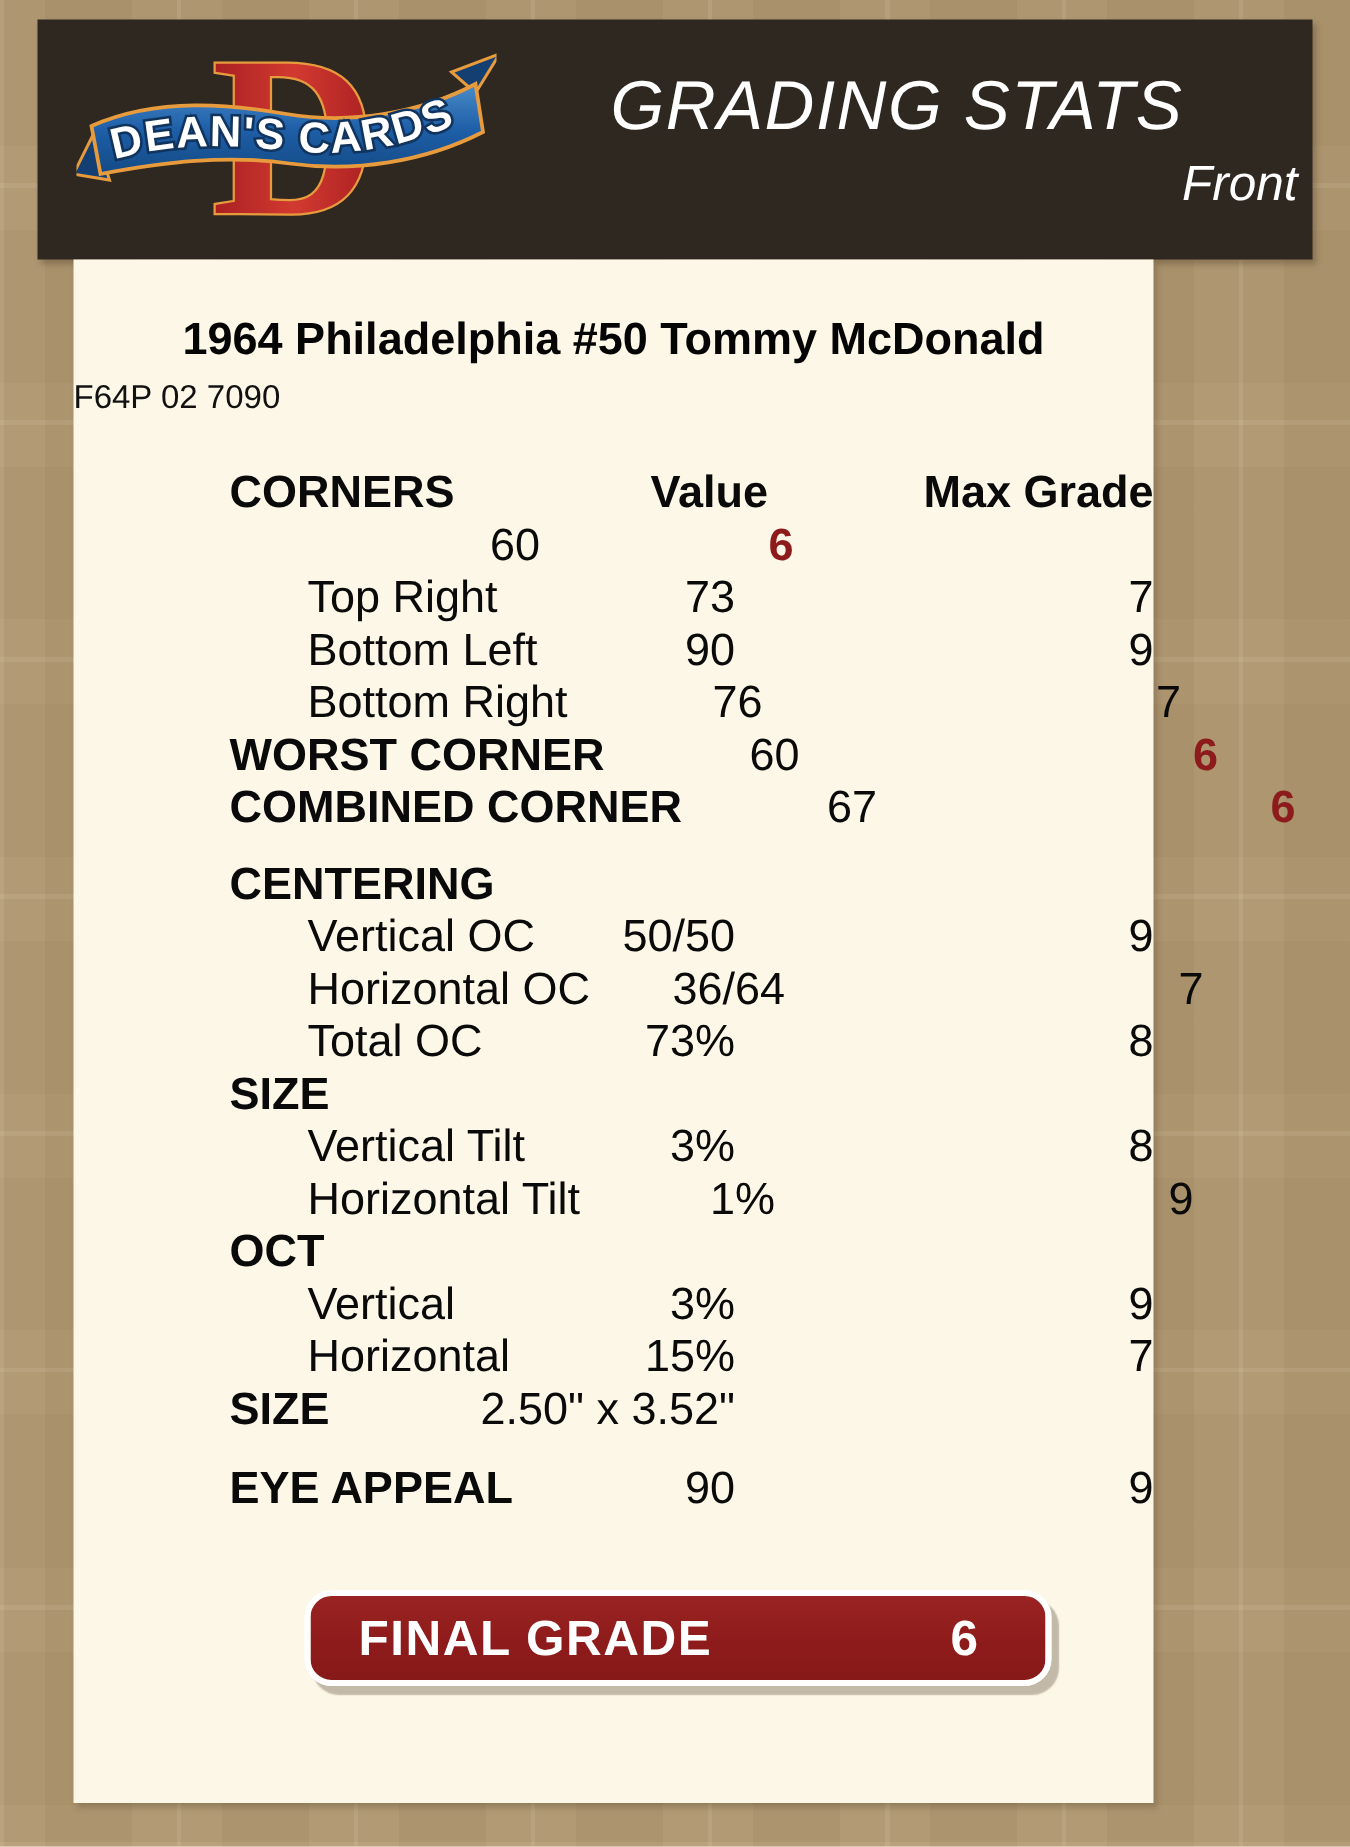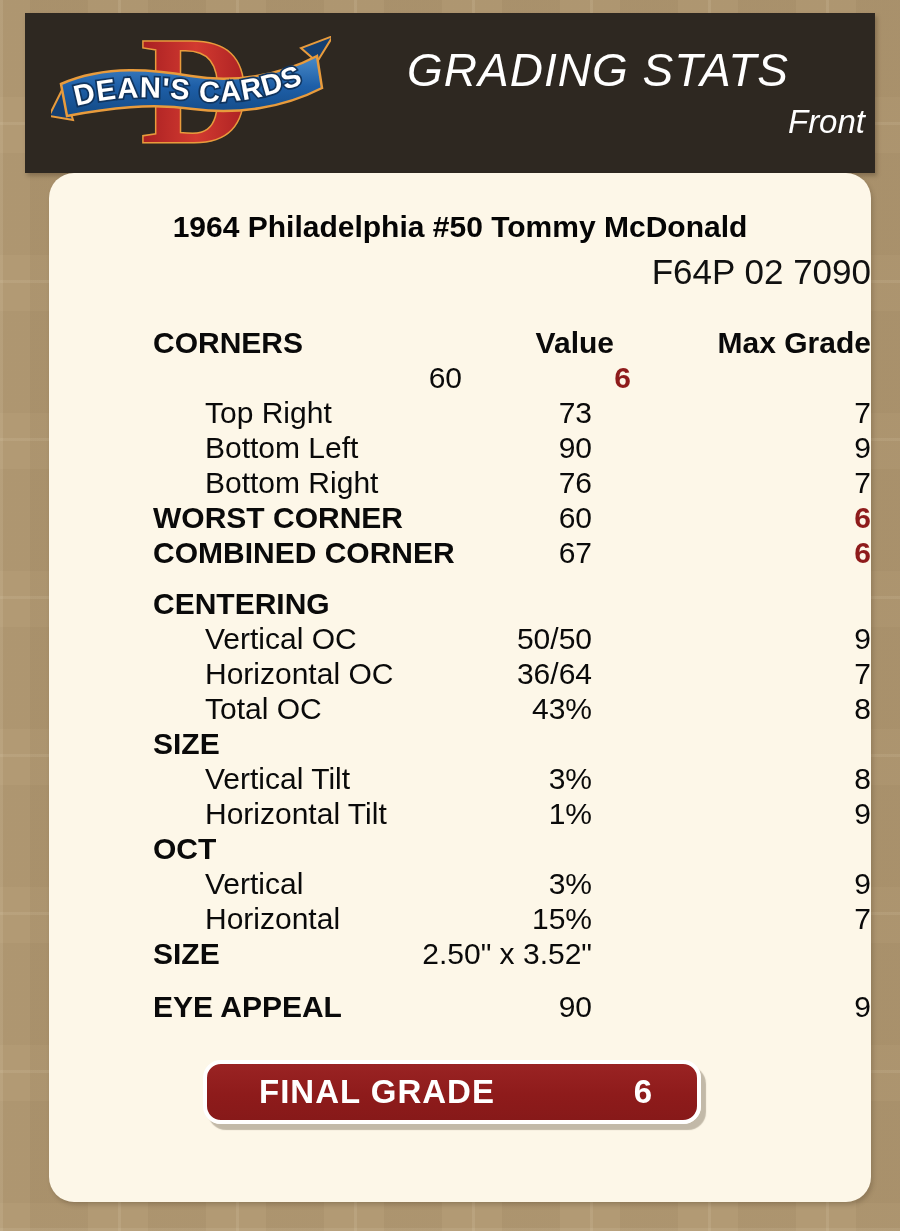--- a/index.html
+++ b/index.html
@@ -22,27 +22,26 @@
     position:absolute; left:25px; top:13px; width:850px; height:160px;
     background:#2e2821; display:flex; align-items:center;
     box-shadow:2px 3px 4px rgba(70,55,35,0.35);
   }
   .logo { position:relative; flex:0 0 auto; width:280px; height:150px; margin-left:26px; }
   .header-text { flex:1 1 auto; text-align:center; color:#ffffff; padding-right:10px;font-style:italic; }
   .header-title { font-size:46px; letter-spacing:1px; line-height:1.1; }
   .header-subtitle { font-size:33px; margin-top:8px;text-align:right; }
 
   .panel {
-    position:absolute; left:49px; top:173px; width:822px; height:1029px;
+    position:absolute; left:49px; top:173px; width:720px; height:1029px;
     background:#fdf7e8;
     box-shadow:2px 3px 4px rgba(70,55,35,0.25);
-    border-radius:25px;
   }
   .card-title { margin:37px 0 0 0; text-align:center; font-size:30px; font-weight:bold; color:#050505; }
-  .card-serial { margin-top:8px; text-align:right; font-size:35px; color:#111111; }
+  .card-serial { margin-top:8px; text-align:left; font-size:22px; color:#111111; }
 
   .stats-table { margin-top:33px; }
   .row {
     display:grid; grid-template-columns:1fr 130px 39px 240px;
     padding-left:104px; height:35px; align-items:center;
     font-size:30px; color:#0a0a0a;
   }
   .row .label { white-space:nowrap; }
   .row.item .label { padding-left:52px; }
   .row.section .label, .row.header .label { font-weight:bold; }
@@ -51,21 +50,21 @@
   .val { display:flex; justify-content:flex-end; white-space:nowrap; }
   .grade { text-align:right; }
   .grade.red { color:#8e1b1b; font-weight:bold; }
 
   .final-grade-button {
     position:absolute; left:154px; top:887px; width:498px; height:64px;
     box-sizing:border-box; border:4px solid #ffffff; border-radius:18px;
     background:linear-gradient(#9a2323 0%, #8e1b1b 55%, #871919 100%);
     box-shadow:5px 6px 1px rgba(145,135,115,0.55);
     display:flex; align-items:center; justify-content:space-between;
-    padding:0 44px 0 52px;
+    padding:0 44px 0 32px;
     color:#ffffff; font-weight:bold; font-size:33px; letter-spacing:1px;
     cursor:pointer;
   }
 </style>
 </head>
 <body>
 
 <div class="bg-pattern"></div>
 
 <div class="header-bar">
@@ -158,21 +157,21 @@
         <div class="cell grade">9</div>
       </div>
       <div class="row item">
         <div class="cell label">Horizontal OC</div>
         <div class="cell val">36/64</div>
         <div class="cell spacer"></div>
         <div class="cell grade">7</div>
       </div>
       <div class="row item">
         <div class="cell label">Total OC</div>
-        <div class="cell val">43%</div>
+        <div class="cell val">73%</div>
         <div class="cell spacer"></div>
         <div class="cell grade">8</div>
       </div>
       <div class="row section">
         <div class="cell label">SIZE</div>
         <div class="cell val"></div>
         <div class="cell spacer"></div>
         <div class="cell grade"></div>
       </div>
       <div class="row item">

